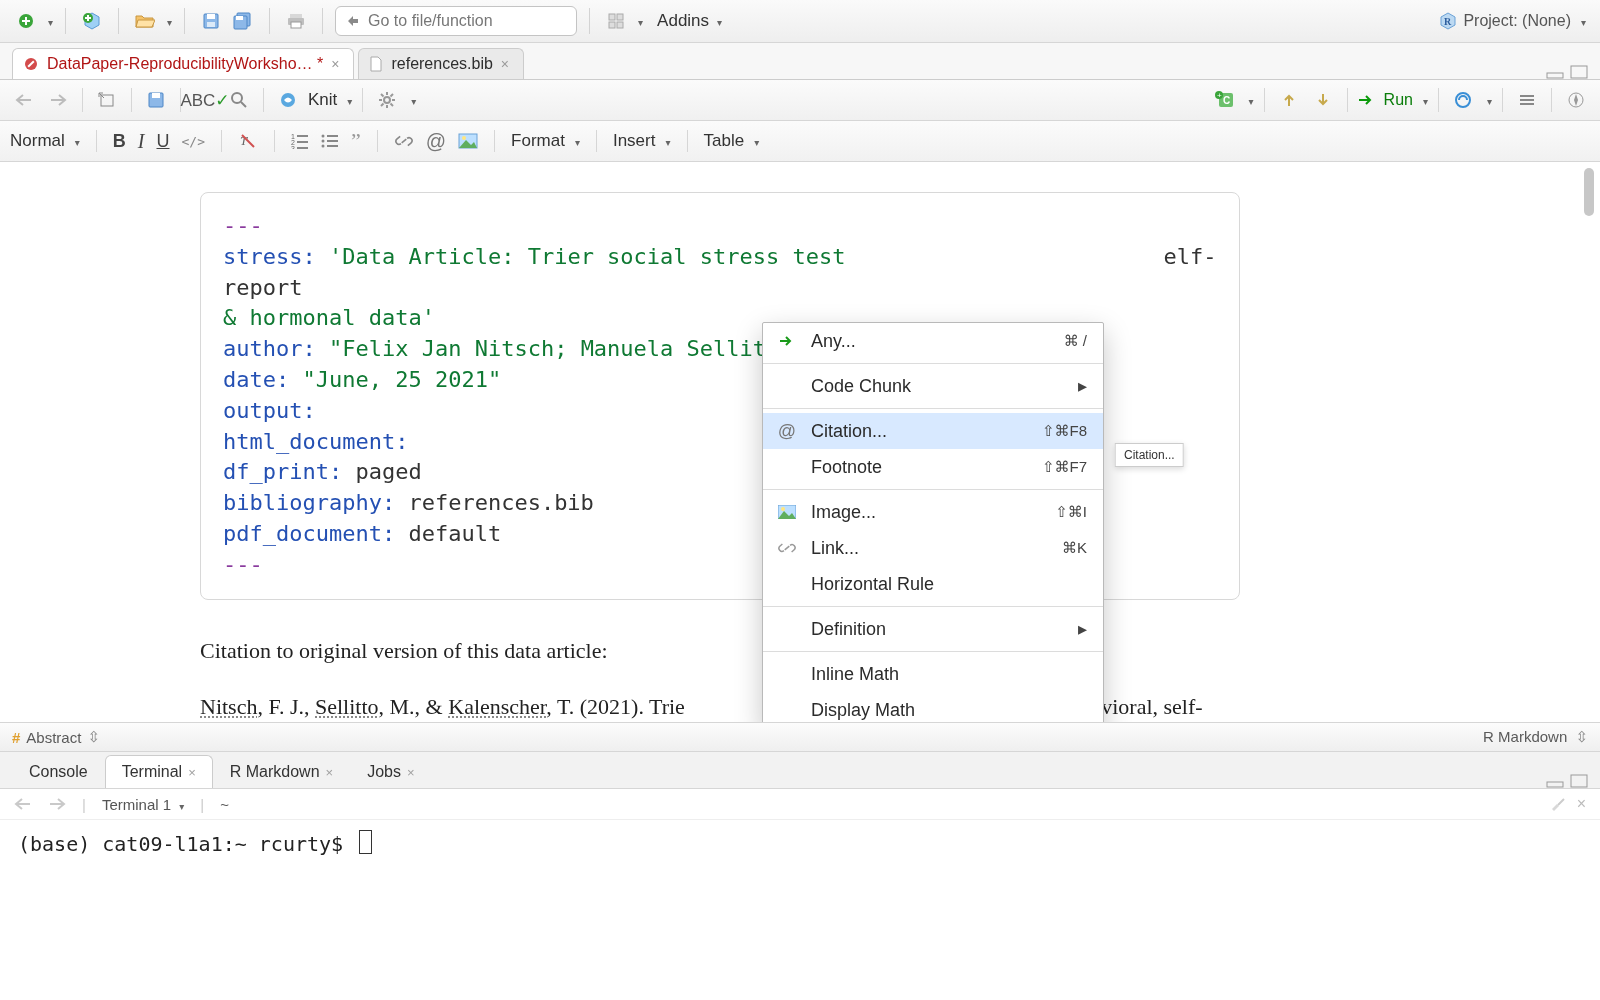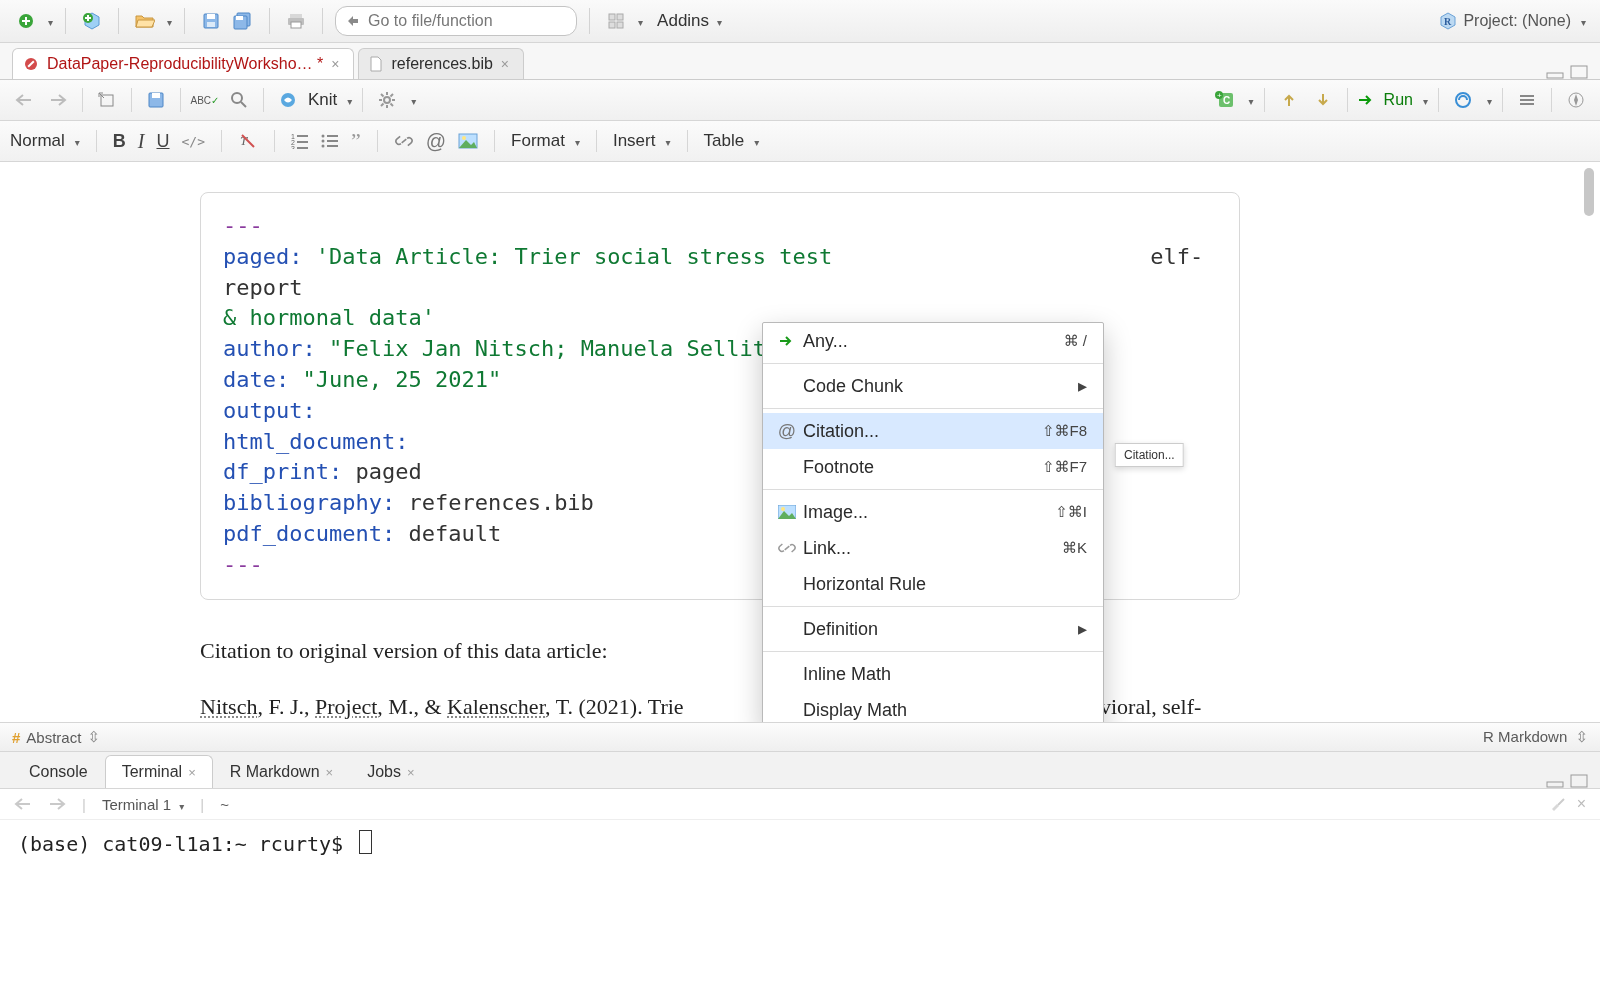--- a/index.html
+++ b/index.html
@@ -19,21 +19,21 @@
     --code-green:#0f7933;
     --code-purple:#8a3a9e;
   }
   html,body{margin:0;padding:0;font-family:-apple-system,"Helvetica Neue",Arial,sans-serif;color:var(--text);background:#fff;}
   body{width:1600px;height:1000px;overflow:hidden;position:relative;}
   .toolbar{height:42px;background:linear-gradient(#fafafa,#eeeeee);border-bottom:1px solid var(--panel-border);display:flex;align-items:center;padding:0 6px;gap:2px;}
   .tb-group{display:flex;align-items:center;gap:4px;padding:0 6px;}
   .tb-sep{width:1px;height:26px;background:#d3d3d3;margin:0 4px;}
   .icon-btn{width:28px;height:26px;display:flex;align-items:center;justify-content:center;border-radius:4px;color:#555;}
   .dd-arrow::after{content:"▾";font-size:10px;color:#666;margin-left:4px;}
-  .searchbox{display:flex;align-items:center;height:28px;background:#fff;border:1px solid #c4c4c4;border-radius:12px;padding:0 10px;min-width:220px;color:#777;}
+  .searchbox{display:flex;align-items:center;height:28px;background:#fff;border:1px solid #c4c4c4;border-radius:6px;padding:0 10px;min-width:220px;color:#777;}
   .searchbox svg{margin-right:8px;}
   .proj{margin-left:auto;display:flex;align-items:center;gap:6px;color:#555;padding-right:8px;}
 
   .tabs{height:36px;border-bottom:1px solid var(--tab-border);display:flex;align-items:flex-end;padding:0 12px;background:#f7f7f7;}
   .tab{display:flex;align-items:center;gap:8px;padding:6px 14px 6px 10px;border:1px solid var(--tab-border);border-bottom:none;border-top-left-radius:6px;border-top-right-radius:6px;margin-right:4px;background:var(--tab-inactive);}
   .tab.active{background:var(--tab-active);}
   .tab .close{color:#9a9a9a;font-size:14px;}
   .tab.file1 .name{color:var(--red);text-align:right;}
   .panes-ctrl{margin-left:auto;display:flex;gap:6px;color:#888;}
 
@@ -56,21 +56,21 @@
   .yaml-rule{color:var(--code-purple);}
   .y-key{color:var(--code-blue);}
   .y-str{color:var(--code-green);}
 
   .prose{margin-top:36px;font-family:Georgia,"Times New Roman",serif;font-size:22px;color:#222;}
   .prose .u{text-decoration:underline dotted #888;text-align:right;}
 
   
   .menu{position:absolute;left:762px;top:160px;width:340px;background:#fff;border:1px solid var(--menu-border);border-radius:2px;box-shadow:0 10px 28px rgba(0,0,0,.22);font-family:-apple-system,Arial,sans-serif;z-index:60;}
   .menu .group-sep{height:1px;background:#dcdcdc;margin:4px 0;}
-  .mi{display:flex;align-items:center;height:36px;padding:0 16px 0 14px;font-size:18px;color:#2b2b2b;gap:6px;position:relative;}
+  .mi{display:flex;align-items:center;height:36px;padding:0 16px 0 14px;font-size:18px;color:#2b2b2b;gap:14px;position:relative;}
   .mi .ico{width:20px;display:flex;align-items:center;justify-content:center;color:#666;flex-shrink:0;}
   .mi .lab{flex:1;}
   .mi .short{color:#444;font-size:15px;}
   .mi .sub::after{content:"▸";color:#444;margin-left:auto;}
   .mi.highlight{background:var(--highlight);}
   .tooltip{position:absolute;right:-12px;top:30px;transform:translateX(100%);background:#fff;border:1px solid #ccc;padding:4px 8px;font-size:12px;color:#333;box-shadow:0 2px 6px rgba(0,0,0,.15);}
 
   
   .statusbar{height:28px;background:linear-gradient(#fcfcfc,#efefef);border-bottom:1px solid var(--panel-border);display:flex;align-items:center;padding:0 12px;font-size:15px;color:#5a5a5a;}
   .statusbar .right{margin-left:auto;}
@@ -236,21 +236,21 @@
     </div>
   <div class="eb-sep"></div>
   <div class="icon-btn">
       <svg width="18" height="18" viewBox="0 0 18 18">
         <rect x="2" y="2" width="14" height="14" rx="1" fill="#8db8e8" stroke="#4d86c6"></rect>
         <rect x="5" y="2" width="8" height="5" fill="#fff"></rect>
       </svg>
     </div>
   <div class="eb-sep"></div>
   <div class="icon-btn">
-      <span style="font-size:10px;color:#555;">ABC<span style="color:#2a9b2a;">✓</span></span>
+      <span style="font-size:17px;color:#555;">ABC<span style="color:#2a9b2a;">✓</span></span>
     </div>
   <div class="icon-btn">
       <svg width="18" height="18" viewBox="0 0 18 18">
         <circle cx="7" cy="7" r="5" fill="none" stroke="#888" stroke-width="2"></circle>
         <line x1="11" y1="11" x2="16" y2="16" stroke="#888" stroke-width="2"></line>
       </svg>
     </div>
   <div class="eb-sep"></div>
   <div class="icon-btn">
       <svg width="18" height="18" viewBox="0 0 18 18">
@@ -415,37 +415,37 @@
     </div>
 </div>
 
 <div class="editor">
   <div class="scrollbar-track">
       <div class="scrollbar-thumb"></div>
     </div>
   <div class="doc">
     <div class="yaml-box">
       <div><span class="yaml-rule">---</span></div>
-      <div><span class="y-key">paged:</span> <span class="y-str">'Data Article: Trier social stress test</span><span style="visibility:hidden;">XXXXXXXXXXXXXXXXXXXXXXXX</span><span style="color:#333;">elf-report</span></div>
+      <div><span class="y-key">stress:</span> <span class="y-str">'Data Article: Trier social stress test</span><span style="visibility:hidden;">XXXXXXXXXXXXXXXXXXXXXXXX</span><span style="color:#333;">elf-report</span></div>
       <div><span class="y-str">  &amp; hormonal data'</span></div>
       <div><span class="y-key">author:</span> <span class="y-str">"Felix Jan Nitsch; Manuela Sellitto; To</span></div>
       <div><span class="y-key">date:</span> <span class="y-str">"June, 25 2021"</span></div>
       <div><span class="y-key">output:</span></div>
       <div><span class="y-key">  html_document:</span></div>
       <div><span class="y-key">    df_print:</span><span> paged</span></div>
       <div><span class="y-key">bibliography:</span><span> references.bib</span></div>
       <div><span class="y-key">  pdf_document:</span><span> default</span></div>
       <div><span class="yaml-rule">---</span></div>
     </div>
 
     <div class="prose">
       <div>Citation to original version of this data article:</div>
       <div style="height:26px;"></div>
       <div>
-        <span class="u">Nitsch</span><span>, F. J., </span><span class="u">Project</span><span>, M., &amp; </span><span class="u">Kalenscher</span><span>, T. (2021). Trie</span><span style="display:inline-block;width:340px;"></span><span>ce: Behavioral, self-</span>
+        <span class="u">Nitsch</span><span>, F. J., </span><span class="u">Sellitto</span><span>, M., &amp; </span><span class="u">Kalenscher</span><span>, T. (2021). Trie</span><span style="display:inline-block;width:340px;"></span><span>ce: Behavioral, self-</span>
       </div>
 
     </div>
   </div>
 
   <div class="menu">
     <div class="mi">
       <span class="ico">
           <svg width="16" height="12" viewBox="0 0 16 12">
             <path d="M1 6 L10 6 M7 2 L11 6 L7 10" stroke="#1a9a1a" stroke-width="2" fill="none"></path>

